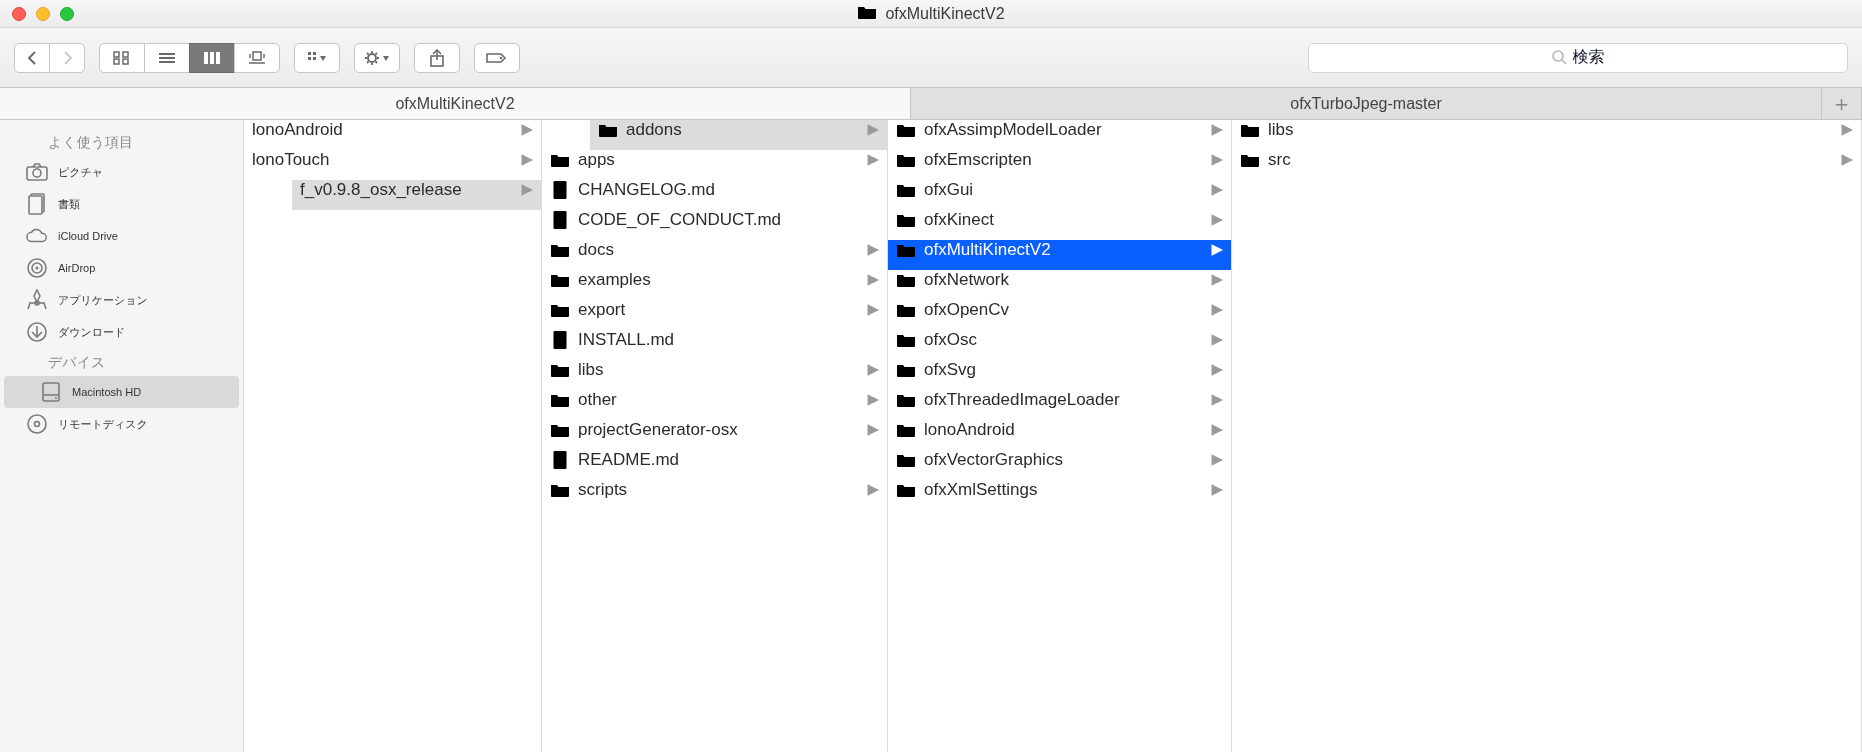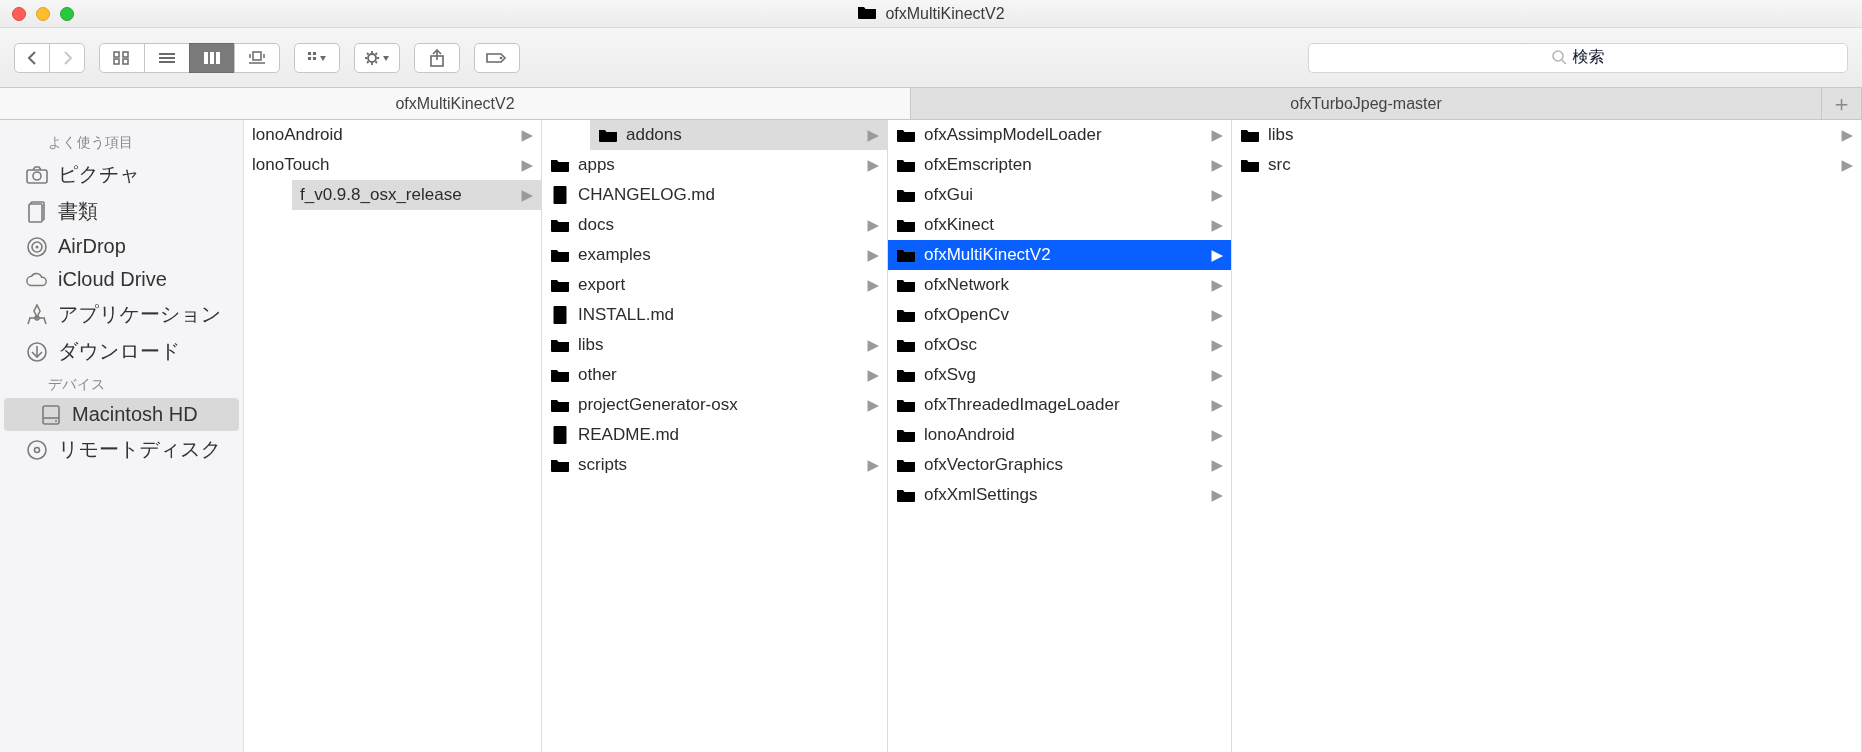--- a/index.html
+++ b/index.html
@@ -31,31 +31,31 @@
   
   .tabs{height:32px;display:flex;background:#e0e0e0;border-bottom:1px solid #c7c7c7;}
   .tab{flex:1;display:flex;align-items:center;justify-content:center;font-size:16px;color:#444;border-right:1px solid #c7c7c7;}
   .tab.active{background:#f8f8f8;}
   .tab.add{flex:0 0 40px;font-size:22px;color:#888;}
 
   
   .main{display:flex;height:calc(752px - 28px - 60px - 32px);}
   .sidebar{width:244px;background:#f5f4f6;border-right:1px solid #dedede;padding-top:8px;overflow:hidden;}
   .side-head{font-size:14px;color:#8a8a8d;padding:6px 12px 4px;font-weight:500;margin-left:36px;}
-  .side-item{display:flex;align-items:center;gap:10px;padding:5px 12px 5px 22px;font-size:20px;color:#333;border-radius:4px;margin:0 4px;}
+  .side-item{display:flex;align-items:center;gap:10px;padding:5px 12px 5px 22px;font-size:11px;color:#333;border-radius:4px;margin:0 4px;}
   .side-item.sel{background:#d9d9d9;padding-left:36px;}
   .side-icon{width:22px;height:22px;display:flex;align-items:center;justify-content:center;color:#7c7c7c;}
 
   .columns{flex:1;display:flex;overflow:hidden;}
   .col{border-right:1px solid #dcdcdc;overflow-y:auto;overflow-x:hidden;}
   .col.c1{width:298px;}
   .col.c2{width:346px;}
   .col.c3{width:344px;}
   .col.c4{flex:1;}
-  .row{height:30px;display:flex;align-items:center;padding:0 8px 0 8px;font-size:17px;color:#2b2b2b;gap:8px;white-space:nowrap;}
+  .row{height:30px;display:flex;padding:0 8px 0 8px;font-size:17px;color:#2b2b2b;gap:8px;white-space:nowrap;}
   .row .lbl{flex:1;overflow:hidden;text-overflow:clip;}
   .row .chev{color:#9a9a9a;font-size:15px;}
   .row.sel{background:#dcdcdc;margin-left:48px;}
   .row.selblue{background:#0a60ff;color:#fff;}
   .row.selblue .chev{color:#fff;}
   .row .ic{width:20px;height:20px;flex:0 0 20px;display:flex;align-items:center;justify-content:center;}
 
   .folder-ic svg{width:20px;height:16px;}
   .doc-ic svg{width:16px;height:20px;}
 </style>
@@ -221,35 +221,35 @@
         <span class="side-icon">
           <svg width="18" height="22" viewBox="0 0 18 22">
             <rect x="3" y="1" width="13" height="18" rx="1" stroke="#7c7c7c" stroke-width="1.6" fill="none"></rect>
             <rect x="1" y="3" width="13" height="18" rx="1" fill="#f5f4f6" stroke="#7c7c7c" stroke-width="1.6"></rect>
           </svg>
         </span>
         <span>書類</span>
       </div>
       <div class="side-item">
         <span class="side-icon">
+          <svg width="24" height="16" viewBox="0 0 24 16">
+            <path d="M6 14 a5 5 0 0 1 0 -10 a6 6 0 0 1 11 1 a4 4 0 0 1 1 9 Z" stroke="#7c7c7c" stroke-width="1.6" fill="none"></path>
+          </svg>
+        </span>
+        <span>iCloud Drive</span>
+      </div>
+      <div class="side-item">
+        <span class="side-icon">
           <svg width="22" height="22" viewBox="0 0 22 22">
             <circle cx="11" cy="11" r="9" stroke="#7c7c7c" stroke-width="1.6" fill="none"></circle>
             <circle cx="11" cy="11" r="5" stroke="#7c7c7c" stroke-width="1.6" fill="none"></circle>
             <circle cx="11" cy="11" r="1.5" fill="#7c7c7c"></circle>
           </svg>
         </span>
         <span>AirDrop</span>
-      </div>
-      <div class="side-item">
-        <span class="side-icon">
-          <svg width="24" height="16" viewBox="0 0 24 16">
-            <path d="M6 14 a5 5 0 0 1 0 -10 a6 6 0 0 1 11 1 a4 4 0 0 1 1 9 Z" stroke="#7c7c7c" stroke-width="1.6" fill="none"></path>
-          </svg>
-        </span>
-        <span>iCloud Drive</span>
       </div>
       <div class="side-item">
         <span class="side-icon">
           <svg width="22" height="22" viewBox="0 0 22 22">
             <path d="M11 1 L14 7 L11 13 L8 7 Z" stroke="#7c7c7c" stroke-width="1.6" fill="none"></path>
             <line x1="3" y1="14" x2="19" y2="14" stroke="#7c7c7c" stroke-width="1.6"></line>
             <circle cx="11" cy="14" r="2" stroke="#7c7c7c" stroke-width="1.6" fill="none"></circle>
             <path d="M4 14 L2 20 M18 14 L20 20" stroke="#7c7c7c" stroke-width="1.6" fill="none"></path>
           </svg>
         </span>
@@ -322,87 +322,95 @@
         </div>
         <div class="row">
           <span class="ic doc-ic">
             <svg viewBox="0 0 15 20">
               <use href="#doc-svg"></use>
             </svg>
           </span>
           <span class="lbl">CHANGELOG.md</span>
         </div>
         <div class="row">
-          <span class="ic folder-ic">
-            <svg viewBox="0 0 20 16">
-              <use href="#folder-svg"></use>
-            </svg>
-          </span>
-          <span class="lbl">docs</span>
-          <span class="chev">▶</span>
-        </div>
-        <div class="row">
-          <span class="ic folder-ic">
-            <svg viewBox="0 0 20 16">
-              <use href="#folder-svg"></use>
-            </svg>
-          </span>
-          <span class="lbl">examples</span>
-          <span class="chev">▶</span>
-        </div>
-        <div class="row">
-          <span class="ic folder-ic">
-            <svg viewBox="0 0 20 16">
-              <use href="#folder-svg"></use>
-            </svg>
-          </span>
-          <span class="lbl">export</span>
-          <span class="chev">▶</span>
-        </div>
-        <div class="row">
           <span class="ic doc-ic">
             <svg viewBox="0 0 15 20">
               <use href="#doc-svg"></use>
             </svg>
           </span>
-          <span class="lbl">INSTALL.md</span>
-        </div>
-        <div class="row">
-          <span class="ic folder-ic">
-            <svg viewBox="0 0 20 16">
-              <use href="#folder-svg"></use>
-            </svg>
-          </span>
-          <span class="lbl">libs</span>
-          <span class="chev">▶</span>
-        </div>
-        <div class="row">
-          <span class="ic folder-ic">
-            <svg viewBox="0 0 20 16">
-              <use href="#folder-svg"></use>
-            </svg>
-          </span>
-          <span class="lbl">other</span>
-          <span class="chev">▶</span>
-        </div>
-        <div class="row">
-          <span class="ic folder-ic">
-            <svg viewBox="0 0 20 16">
-              <use href="#folder-svg"></use>
-            </svg>
-          </span>
-          <span class="lbl">projectGenerator-osx</span>
+          <span class="lbl">CODE_OF_CONDUCT.md</span>
+        </div>
+        <div class="row">
+          <span class="ic folder-ic">
+            <svg viewBox="0 0 20 16">
+              <use href="#folder-svg"></use>
+            </svg>
+          </span>
+          <span class="lbl">docs</span>
+          <span class="chev">▶</span>
+        </div>
+        <div class="row">
+          <span class="ic folder-ic">
+            <svg viewBox="0 0 20 16">
+              <use href="#folder-svg"></use>
+            </svg>
+          </span>
+          <span class="lbl">examples</span>
+          <span class="chev">▶</span>
+        </div>
+        <div class="row">
+          <span class="ic folder-ic">
+            <svg viewBox="0 0 20 16">
+              <use href="#folder-svg"></use>
+            </svg>
+          </span>
+          <span class="lbl">export</span>
           <span class="chev">▶</span>
         </div>
         <div class="row">
           <span class="ic doc-ic">
             <svg viewBox="0 0 15 20">
               <use href="#doc-svg"></use>
             </svg>
           </span>
+          <span class="lbl">INSTALL.md</span>
+        </div>
+        <div class="row">
+          <span class="ic folder-ic">
+            <svg viewBox="0 0 20 16">
+              <use href="#folder-svg"></use>
+            </svg>
+          </span>
+          <span class="lbl">libs</span>
+          <span class="chev">▶</span>
+        </div>
+        <div class="row">
+          <span class="ic folder-ic">
+            <svg viewBox="0 0 20 16">
+              <use href="#folder-svg"></use>
+            </svg>
+          </span>
+          <span class="lbl">other</span>
+          <span class="chev">▶</span>
+        </div>
+        <div class="row">
+          <span class="ic folder-ic">
+            <svg viewBox="0 0 20 16">
+              <use href="#folder-svg"></use>
+            </svg>
+          </span>
+          <span class="lbl">projectGenerator-osx</span>
+          <span class="chev">▶</span>
+        </div>
+        <div class="row">
+          <span class="ic doc-ic">
+            <svg viewBox="0 0 15 20">
+              <use href="#doc-svg"></use>
+            </svg>
+          </span>
           <span class="lbl">README.md</span>
         </div>
         <div class="row">
           <span class="ic folder-ic">
             <svg viewBox="0 0 20 16">
               <use href="#folder-svg"></use>
             </svg>
           </span>
           <span class="lbl">scripts</span>
           <span class="chev">▶</span>

